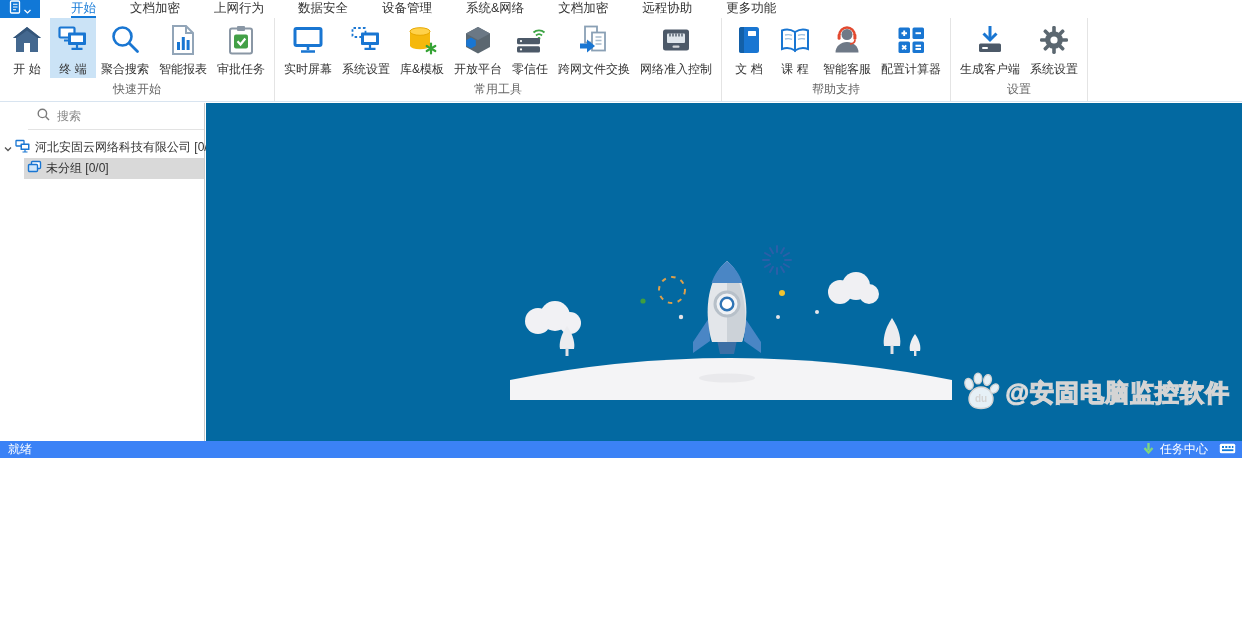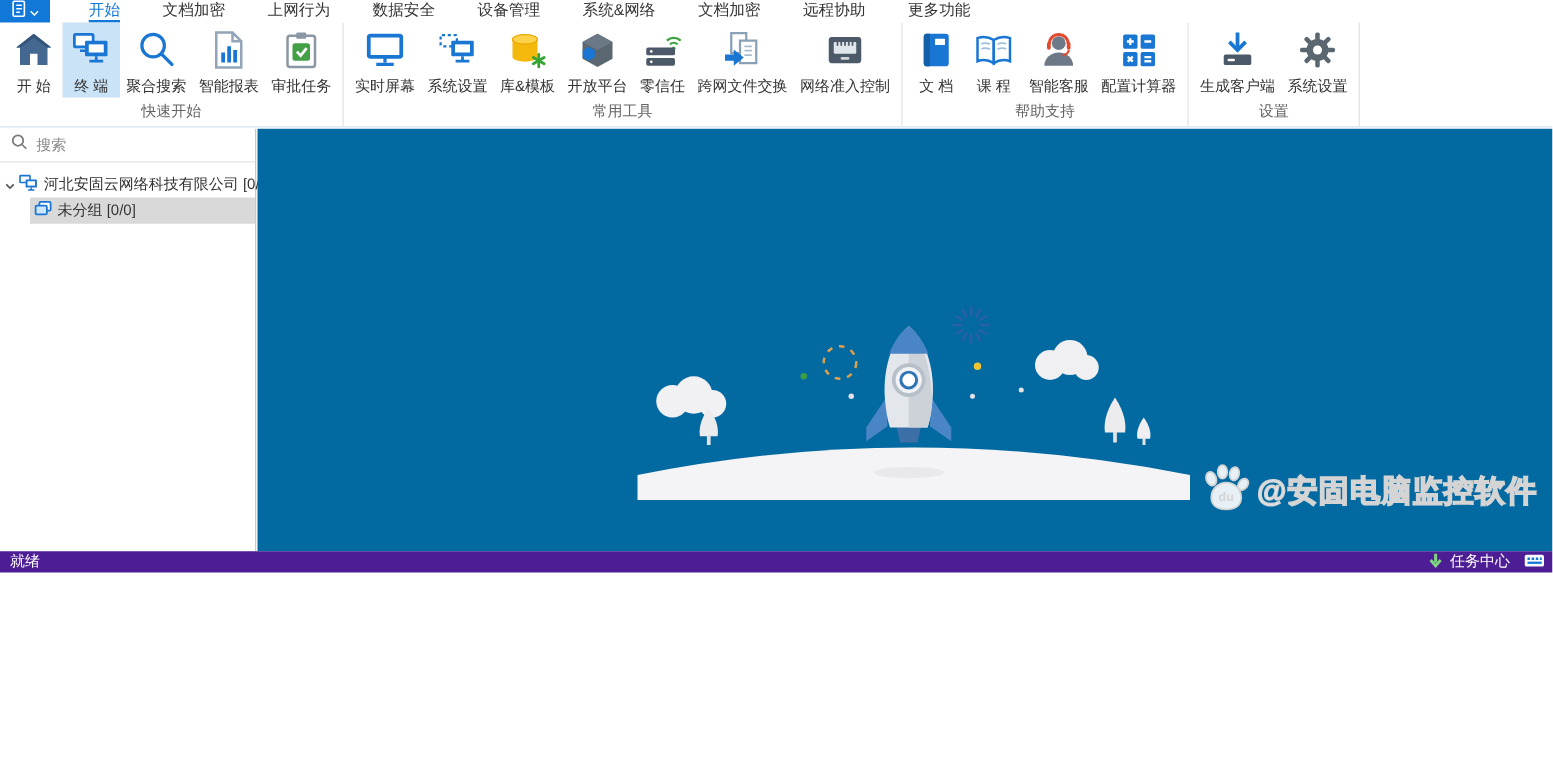--- a/index.html
+++ b/index.html
@@ -20,42 +20,42 @@
   .rbuttons { display:flex; align-items:stretch; flex:1;text-align:right; }
   .rbtn { display:flex; flex-direction:column; align-items:center; justify-content:flex-start; padding:5px 5px 0; min-width:46px; cursor:pointer; }
   .rbtn.selected { background:#cbe3f6; }
   .ricon { width:34px; height:34px; display:block; }
   .ricon svg { width:34px; height:34px; display:block; }
   .rlabel { font-size:12px; color:#333; margin-top:4px; white-space:nowrap; }
   .rgroup-label { text-align:center; font-size:12px; color:#666; padding:3px 0 4px; }
 
   
   .sidebar { position:absolute; left:0; top:103px; width:205px; bottom:17px; background:#fff; border-right:1px solid #c9c9c9; }
-  .search-row { height:27px; display:flex; align-items:center; gap:7px; padding:0 9px; border-bottom:1px solid #e3e3e3; }
+  .search-row { height:27px; display:flex; align-items:center; gap:7px; padding:0 9px; border-bottom:1px solid #e3e3e3;margin-left:28px; }
   .search-row input { border:none; outline:none; flex:1; font-size:12px; color:#555; font-family:inherit; background:transparent; }
   .search-row input::placeholder { color:#8a8a8a; }
   .tree { padding-top:7px; }
   .tree-row { height:21px; display:flex; align-items:center; font-size:12px; color:#333; cursor:pointer; white-space:nowrap; }
   .tree-row .tlabel { margin-left:4px; }
   .tree-row.lvl0 { padding-left:3px; }
   .tree-row.lvl1 { margin-left:24px; padding-left:3px; }
   .tree-row.selected { background:#d9d9d9; }
   .chev { width:10px; height:10px; margin-right:2px; }
 
   
   .main { position:absolute; left:206px; top:103px; right:0; bottom:17px; background:#0369a1; overflow:hidden; }
   .illus { position:absolute; left:294px; top:125px; width:460px; height:172px; }
 
   
   .watermark { position:absolute; right:12px; bottom:26px; display:flex; align-items:center; gap:4px; pointer-events:none; }
   .wm-text { font-size:24px; font-weight:bold; letter-spacing:1px; color:rgba(255,255,255,0.9);
     -webkit-text-stroke:1.3px #d4d4d4; }
 
   
-  .statusbar { position:absolute; left:0; right:0; bottom:0; height:17px; background:#4c1d95; color:#fff;
+  .statusbar { position:absolute; left:0; right:0; bottom:0; height:17px; background:#3b82f6; color:#fff;
     display:flex; align-items:center; font-size:12px; }
   .status-left { padding-left:8px; }
   .status-right { margin-left:auto; display:flex; align-items:center; gap:5px; padding-right:6px; }
 </style>
 </head>
 <body>
 
 <div class="root">
 
   <div class="menubar">

